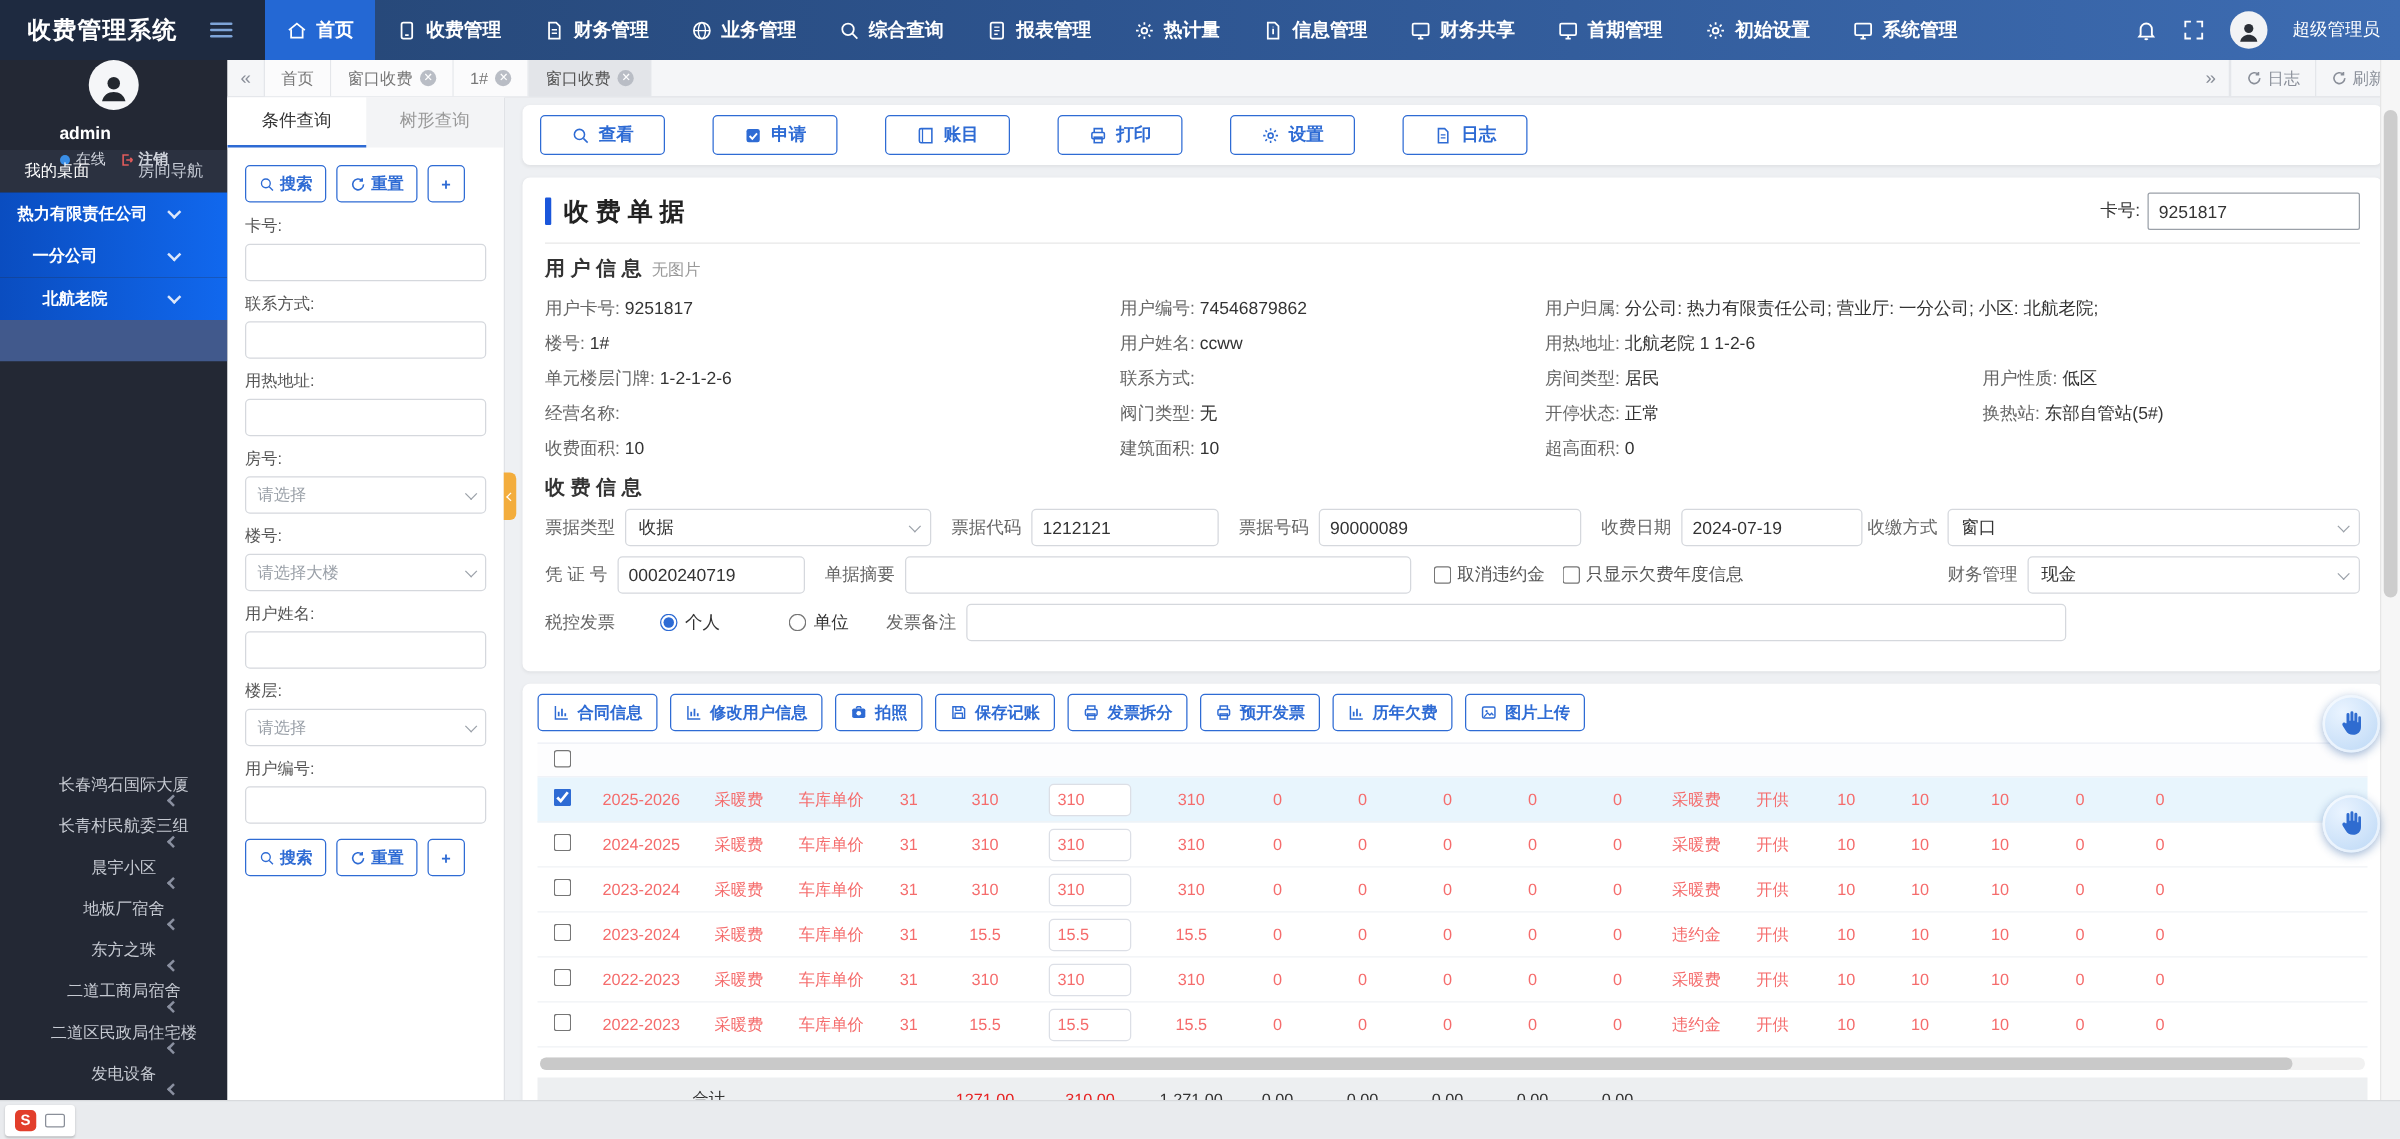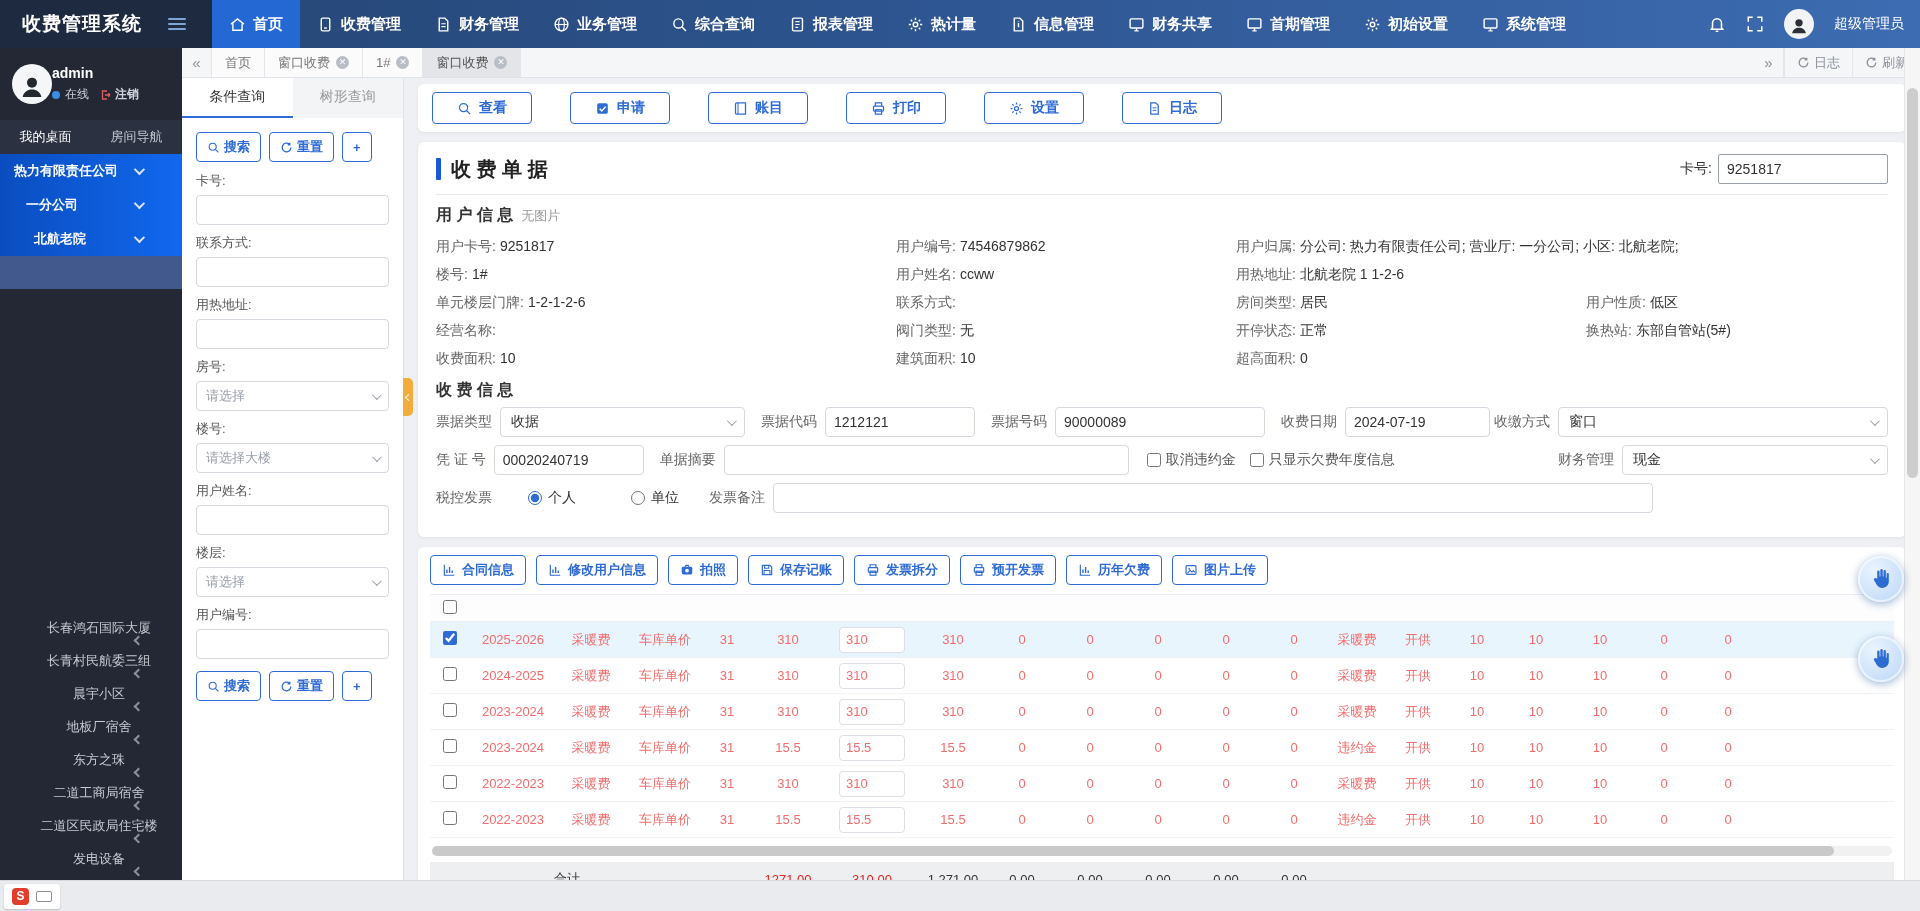--- a/index.html
+++ b/index.html
@@ -22,21 +22,21 @@
   .avatar { width:30px; height:30px; border-radius:50%; background:#f2f3f5; display:flex; align-items:center; justify-content:center; overflow:hidden; }
   .avatar .ico { width:22px; height:22px; color:#2b2f36; margin-top:4px; }
   .user-name { font-size:14px; }
 
   
   .app-body { display:flex; height:832px; }
   .right-col { flex:1; display:flex; flex-direction:column; min-width:0; }
 
   
   .sidebar { width:182px; flex:none; background:#232834; color:#c7ccd6; overflow:hidden; }
-  .profile { height:72px; display:flex; align-items:center; padding:0 12px; }
+  .profile { height:72px; display:flex; align-items:center; gap:10px; padding:0 12px;flex-direction:column; }
   .profile-avatar { width:40px; height:40px; border-radius:50%; background:#f5f6f8; flex:none;
     display:flex; align-items:center; justify-content:center; overflow:hidden; }
   .profile-avatar .ico { width:30px; height:30px; color:#23272e; margin-top:6px; }
   .profile-name { color:#fff; font-weight:bold; font-size:14px; margin-bottom:5px; }
   .profile-status { display:flex; align-items:center; gap:5px; font-size:12px; color:#cfd3dc; }
   .dot-online { width:8px; height:8px; border-radius:50%; background:#3a8ee6; }
   .logout { display:flex; align-items:center; gap:3px; cursor:pointer; margin-left:6px;font-weight:bold; }
   .logout .ico { width:12px; height:12px; color:#e05b5b; }
   .side-tabs { height:34px; display:flex; background:#2b3140; }
   .side-tab { flex:1; display:flex; align-items:center; justify-content:center; font-size:13px; color:#c3c8d2; cursor:pointer; }
@@ -87,21 +87,21 @@
   .collapse-handle i { width:5px; height:5px; border-left:1.6px solid #fff; border-bottom:1.6px solid #fff; transform:rotate(45deg); }
 
   
   .main { flex:1; min-width:0; padding:6px 14px 0; overflow:hidden; }
   .card { background:#fff; border-radius:6px; box-shadow:0 1px 3px rgba(0,0,0,.06); }
   .toolbar-card { padding:8px 14px; display:flex; gap:38px; }
   .tb-btn { display:flex; align-items:center; gap:7px; border:1px solid #2e6bd4; color:#2e6bd4; background:#fff;
     border-radius:4px; padding:6px 24px; font-size:14px; font-weight:bold; cursor:pointer; }
   .tb-btn .ico { width:15px; height:15px; }
 
-  .receipt-card { margin-top:10px; padding:12px 18px 24px; }
+  .receipt-card { margin-top:10px; padding:12px 18px 4px; }
   .rc-header { display:flex; align-items:center; border-bottom:1px solid #e8e8e8; padding-bottom:10px; }
   .title-bar { width:5px; height:22px; background:#1a56db; margin-right:10px; border-radius:1px; }
   .rc-title { font-size:20px; font-weight:bold; color:#222; }
   .card-no { margin-left:auto; display:flex; align-items:center; gap:6px; font-size:14px; color:#333; }
   .card-no input { width:170px; height:30px; border:1px solid #9aa0a8; border-radius:2px; padding:0 8px; font-size:14px; color:#333; }
 
   .section-title { display:flex; align-items:baseline; gap:8px; margin:10px 0 6px; }
   .section-title b { font-size:16px; color:#333; }
   .section-note { font-size:13px; color:#999; }
   .ui-grid { display:grid; grid-template-columns:460px 340px 350px 1fr; }
@@ -801,21 +801,21 @@
                   <input type="checkbox" style="">
                   <span>只显示欠费年度信息</span>
                 </label>
             </span>
             <span class="f-label" style="margin-left:auto">财务管理</span>
             <span class="f-select" style="width:266px">
                 <span>现金</span>
                 <span class="caret"></span>
               </span>
           </div>
-          <div class="fee-row" style="margin-bottom:0">
+          <div class="fee-row" style="margin-bottom:20px">
             <span class="f-label">税控发票</span>
             <span class="radio-group">
               <label>
                   <input type="radio" name="tax" checked="" style="">
                   <span>个人</span>
                 </label>
               <label>
                   <input type="radio" name="tax" style="">
                   <span>单位</span>
                 </label>

